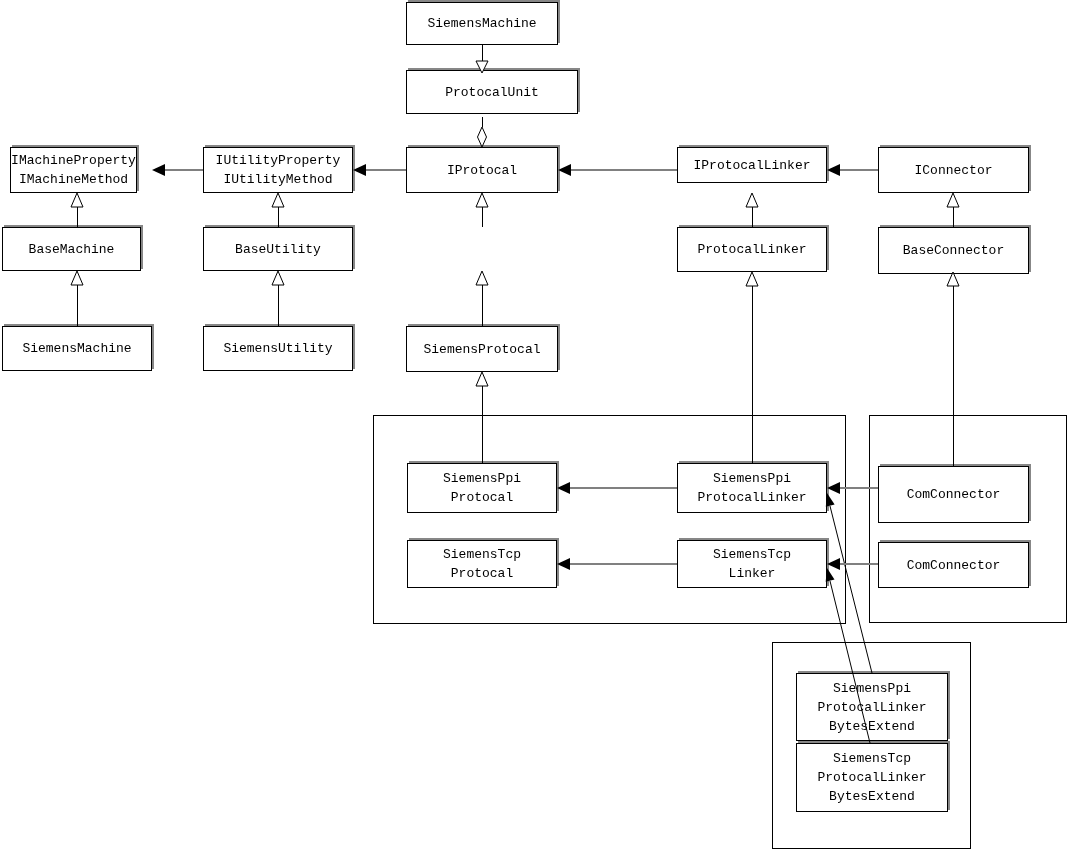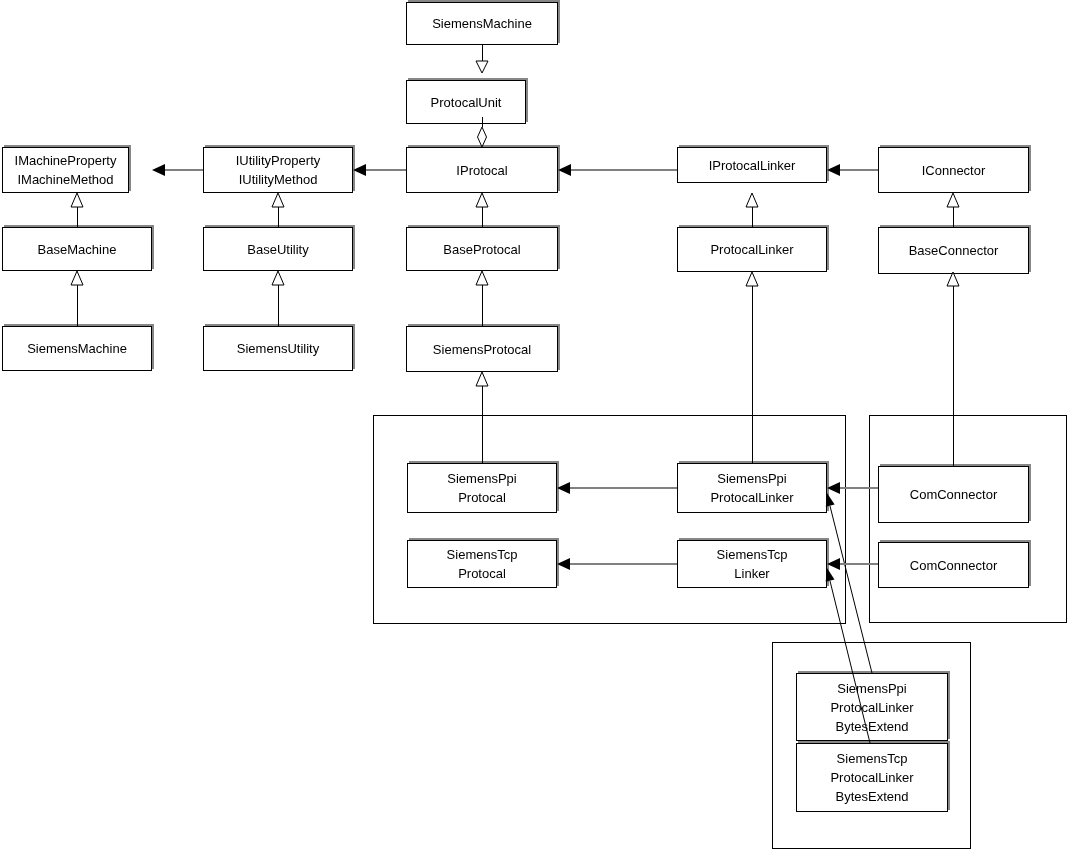--- a/index.html
+++ b/index.html
@@ -1,20 +1,20 @@
 <!DOCTYPE html>
 <html><head>
 <meta charset="utf-8">
 <style>
   html,body{margin:0;padding:0;background:#ffffff;}
   #stage{
     position:relative;
     width:1069px;height:851px;
     background:#ffffff;
-    font-family:Liberation Sans, sans-serif;
+    font-family:Liberation Mono, monospace;
     color:#000;
     overflow:hidden;
   }
   .node{
     position:absolute;
     background:#ffffff;
     border:1px solid #000000;
     box-shadow:2px -2px 0 0 #878787;
     box-sizing:border-box;
     display:flex;
@@ -43,25 +43,25 @@
 <div id="stage">
 
   <div class="container-box" style="left:373px;top:415px;width:473px;height:209px"></div>
   <div class="container-box" style="left:869px;top:415px;width:198px;height:208px"></div>
   <div class="container-box" style="left:772px;top:642px;width:199px;height:207px"></div>
 
   <div class="node" style="left:406px;top:2px;width:152px;height:43px">
     <span>SiemensMachine</span>
   </div>
 
-  <div class="node" style="left:406px;top:80px;width:120px;height:44px">
+  <div class="node" style="left:406px;top:70px;width:172px;height:44px">
     <span>ProtocalUnit</span>
   </div>
 
-  <div class="node" style="left:2px;top:147px;width:127px;height:46px">
+  <div class="node" style="left:10px;top:147px;width:127px;height:46px">
     <span>IMachineProperty</span>
     <span>IMachineMethod</span>
   </div>
 
   <div class="node" style="left:203px;top:147px;width:150px;height:46px">
     <span>IUtilityProperty</span>
     <span>IUtilityMethod</span>
   </div>
 
   <div class="node" style="left:406px;top:147px;width:152px;height:46px">
@@ -69,31 +69,28 @@
   </div>
 
   <div class="node" style="left:677px;top:147px;width:150px;height:36px">
     <span>IProtocalLinker</span>
   </div>
 
   <div class="node" style="left:878px;top:147px;width:151px;height:46px">
     <span>IConnector</span>
   </div>
 
-  <div class="node" style="left:2px;top:227px;width:150px;height:44px">
+  <div class="node" style="left:2px;top:227px;width:139px;height:44px">
     <span>BaseMachine</span>
   </div>
 
   <div class="node" style="left:203px;top:227px;width:150px;height:44px">
     <span>BaseUtility</span>
   </div>
 
-  <div class="node" style="left:406px;top:227px;width:152px;height:44px">
-    <span>BaseProtocal</span>
-  </div>
 
   <div class="node" style="left:677px;top:227px;width:150px;height:45px">
     <span>ProtocalLinker</span>
   </div>
 
   <div class="node" style="left:878px;top:227px;width:151px;height:47px">
     <span>BaseConnector</span>
   </div>
 
   <div class="node" style="left:2px;top:326px;width:150px;height:45px">

